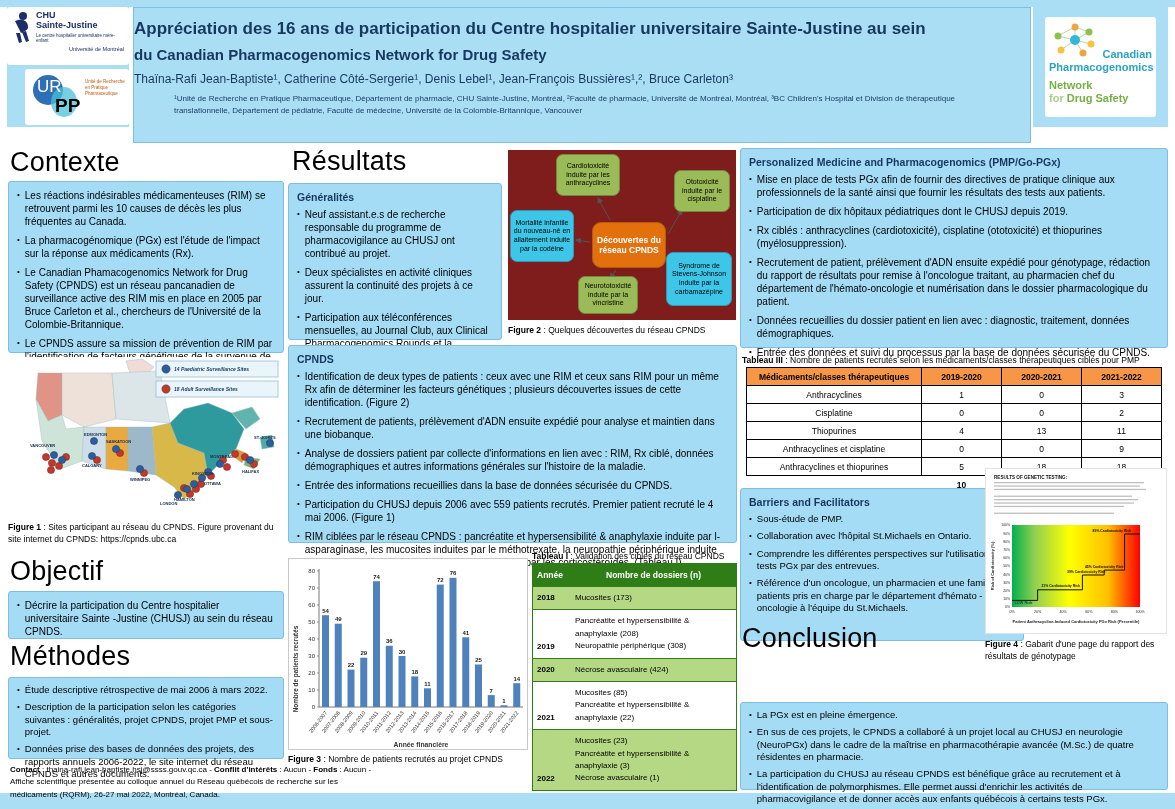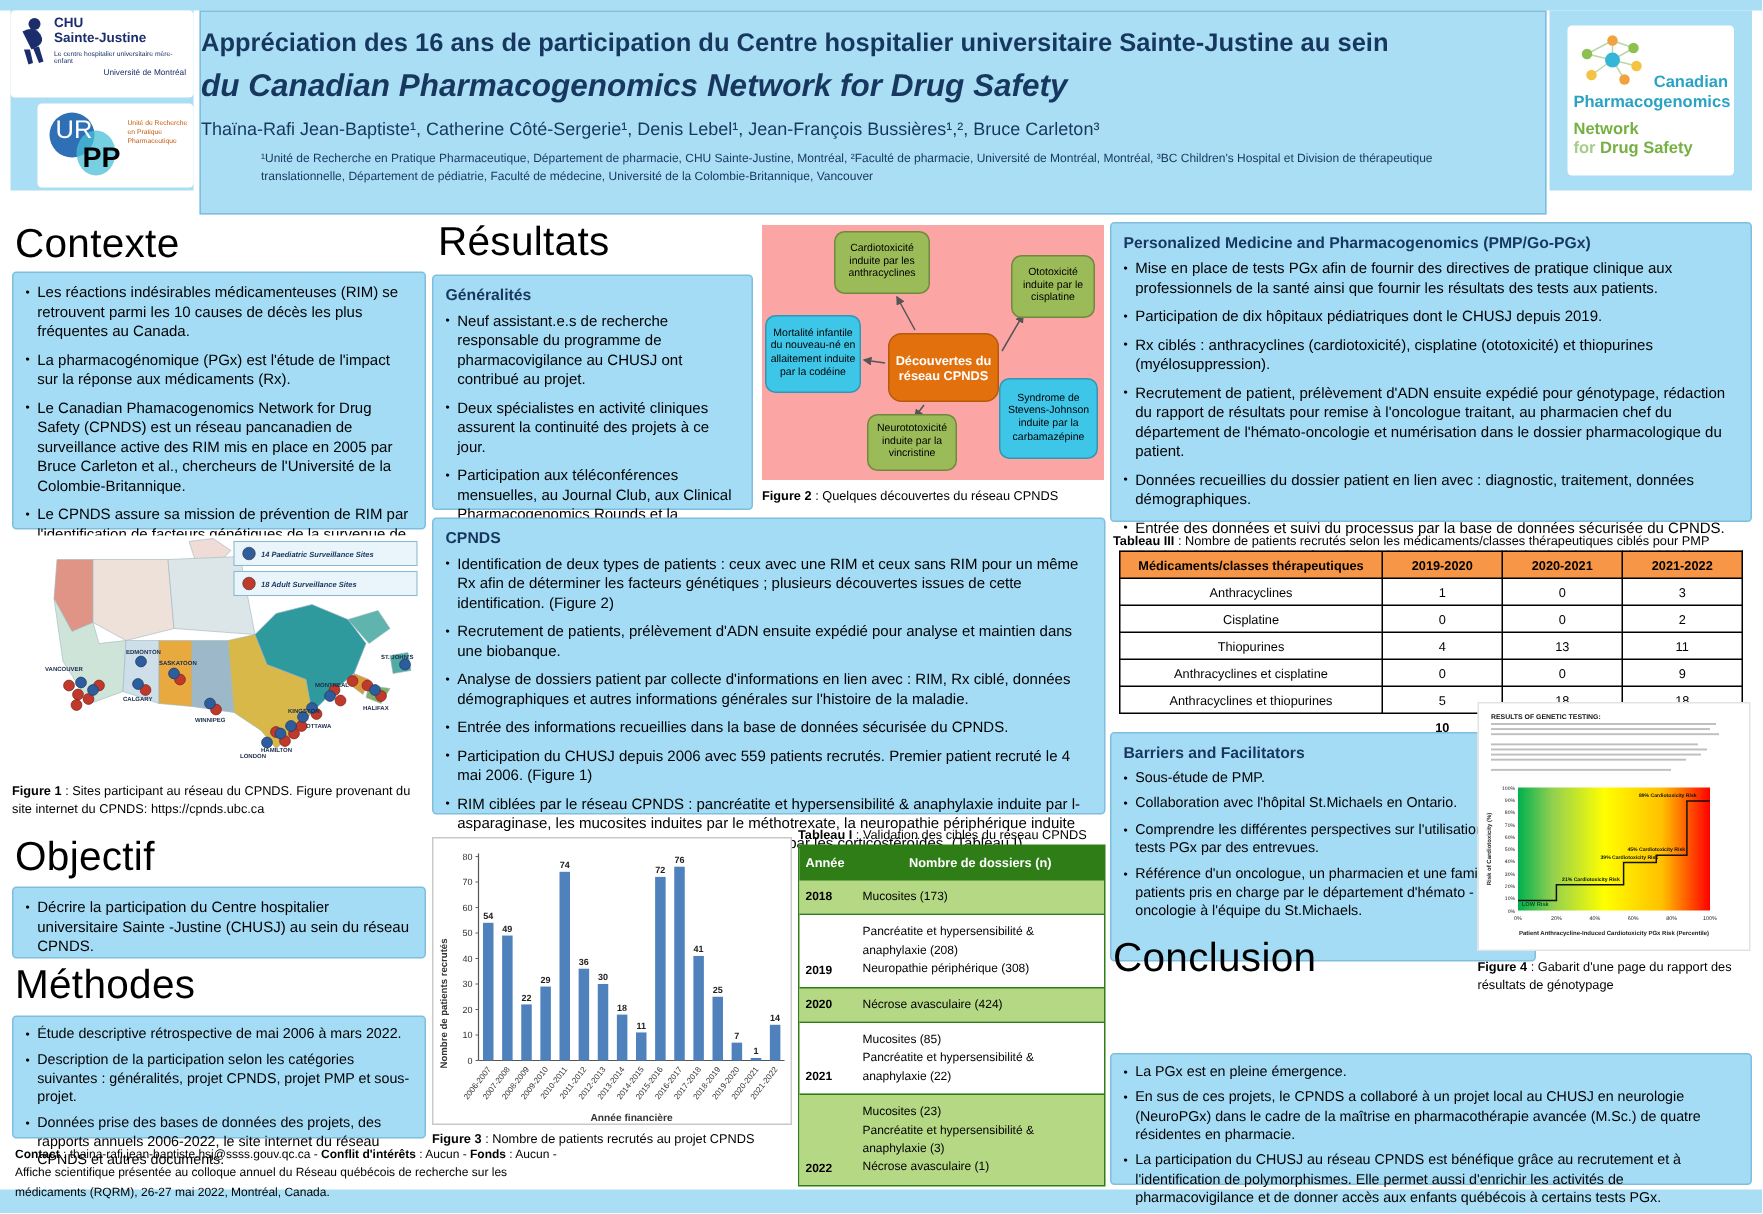--- a/index.html
+++ b/index.html
@@ -14,21 +14,21 @@
   .h1 { font-size:27px; color:#000; letter-spacing:0.2px; }
   .boxtitle { font-size:10.5px; font-weight:bold; color:#17375e; margin-bottom:5px; }
   .bullet { display:flex; gap:5px; margin-bottom:6px; font-size:10px; line-height:1.3; }
   .bullet .dot { font-size:8px; line-height:1.55; }
   .small-b .bullet { font-size:9.5px; margin-bottom:5px; }
   .cap { font-size:8.5px; line-height:1.45; color:#000; }
   .cap b { font-weight:bold; }
   
   .title-card { left:133px; top:7px; width:898px; height:136px; background:#a9def5; border:1px solid #7fbede; text-align:left; padding-top:11px; }
   .t1 { font-size:17px; font-weight:bold; color:#17375e; }
-  .t2 { font-size:21px; font-weight:bold; font-style:italic; color:#17375e; margin-top:7px; }
+  .t2 { font-size:15px; font-weight:bold; color:#17375e; margin-top:7px; }
   .authors { font-size:12px; color:#17375e; margin-top:9px; }
   .affil { font-size:8px; color:#17375e; margin-top:7px; line-height:1.55; padding:0 40px; }
   .logo-panel { background:#a9def5; }
   .white-card { background:#fff; border-radius:3px; }
   .chusj-text1 { font-size:9px; font-weight:bold; color:#1b2d6b; line-height:1.1; }
   .chusj-text2 { font-size:4.5px; color:#1b2d6b; margin-top:2px; }
   .chusj-text3 { font-size:5.5px; color:#1b2d6b; margin-top:3px; text-align:right; }
   .urpp-lbl { font-size:4.5px; color:#c55a11; line-height:1.3; }
   .cp-line1 { font-size:11px; font-weight:bold; color:#2ba3c4; line-height:1.15; }
   .cp-line2 { font-size:11px; font-weight:bold; color:#76b043; line-height:1.15; }
@@ -48,21 +48,21 @@
   .t3r { display:grid; grid-template-columns:176px 80px 80px 80px; }
   .t3r > div { border:1px solid #000; border-top:none; padding:3.5px 2px; background:#fff; }
   .t3r.head > div { border-top:1px solid #000; background:#f79646; font-weight:bold; }
   .t3r > div + div { border-left:none; }
   .t3r.head > div + div { border-left:none; }
   .t3r > div { border-right:1px solid #000; }
   .t3r > div:not(:first-child) { border-left:none; }
   .t3r.tot > div:first-child { border:none; background:transparent; }
   .t3r.tot > div { font-weight:bold; }
   
-  .fig2 { background:#fca5a5; }
+  .fig2 { background:#7f1d1d; }
   .f2node { position:absolute; border-radius:7px; font-size:7px; line-height:1.25; text-align:center; display:flex; align-items:center; justify-content:center; padding:2px; }
   .f2node.green { background:#9bba58; border:1px solid #71893f; }
   .f2node.cyan { background:#3ec6e8; border:1px solid #2e98b5; }
   .f2center { position:absolute; background:#e2710d; border:1px solid #b55a0a; border-radius:9px; color:#fff; font-weight:bold; font-size:8.5px; text-align:center; display:flex; align-items:center; justify-content:center; }
   .contact { font-size:8px; line-height:1.55; }
   .contact b { font-weight:bold; }
 </style>
 </head>
 <body>
 

